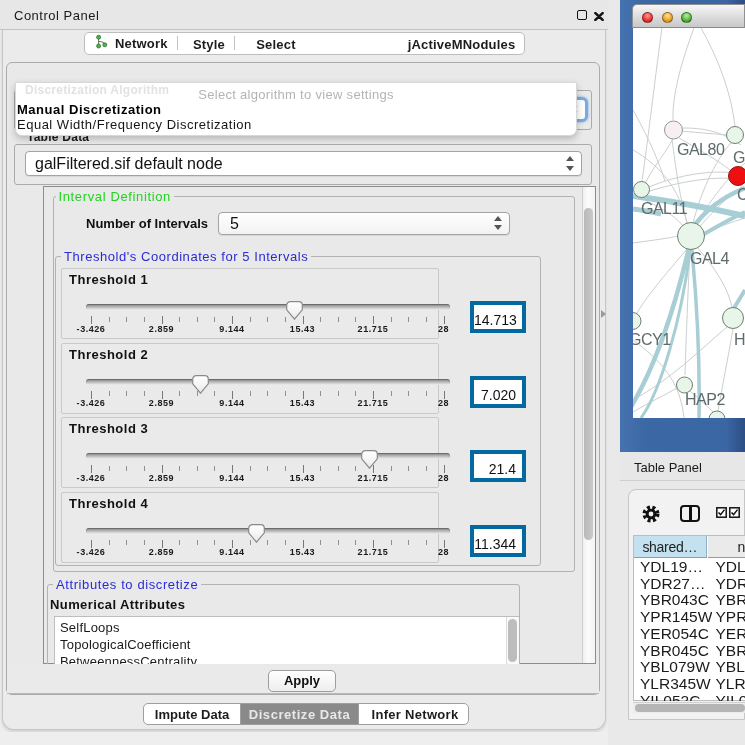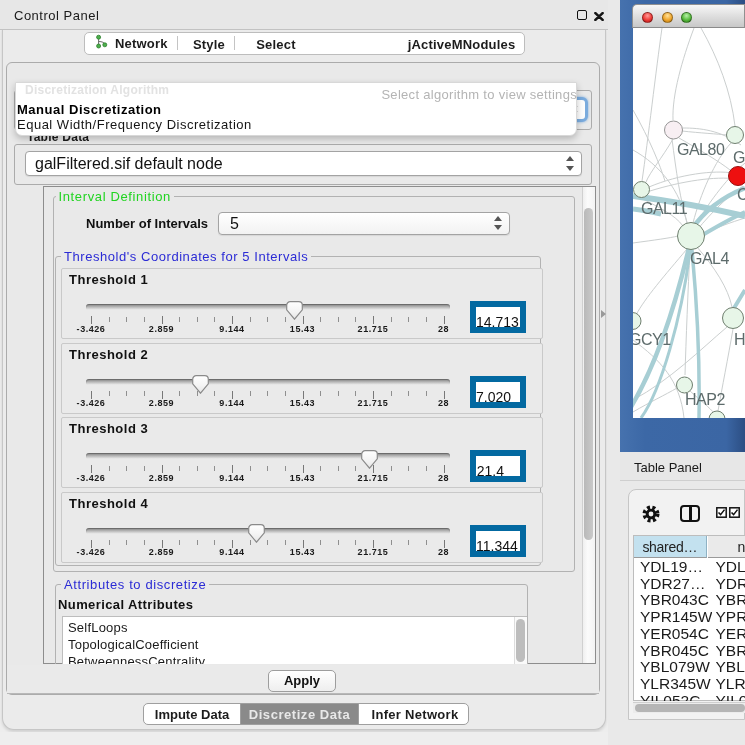--- a/index.html
+++ b/index.html
@@ -5,24 +5,24 @@
 html,body{width:745px;height:745px;overflow:hidden}
 body{font-family:"Liberation Sans",sans-serif;background:#ededed;position:relative}
 .abs{position:absolute}
 .gb{position:absolute;border:1px solid #ababab;border-radius:3px}
 .gbt{position:absolute;font-size:12px;font-weight:bold;color:#1d1d1d;background:#e9e9e9;padding:0 3px;line-height:13px}
 .combo{position:absolute;background:#fff;border:1px solid #a3a3a3;border-radius:4px;font-size:16px;color:#111;box-shadow:0 1px 1px rgba(0,0,0,0.08)}
 .updn{position:absolute;width:9px}
 .updn i{position:absolute;left:0;width:0;height:0;border-left:4.5px solid transparent;border-right:4.5px solid transparent}
 .updn i.u{top:0;border-bottom:5px solid #555}
 .updn i.d{bottom:0;border-top:5px solid #555}
-.tbox{position:absolute;left:61px;width:482px;height:71px;border:1px solid #c9c9c9;background:#eaeaea;border-radius:2px}
+.tbox{position:absolute;left:61px;width:378px;height:71px;border:1px solid #c9c9c9;background:#eaeaea;border-radius:2px}
 .tlabel{position:absolute;left:7px;top:3px;font-size:13px;font-weight:bold;letter-spacing:0.5px;color:#111}
 .track{position:absolute;left:24px;top:35px;width:364px;height:6px;border-radius:3px;background:linear-gradient(180deg,#909090 0,#a2a2a2 30%,#c9c9c9 65%,#eeeeee 100%);box-shadow:inset 0 1px 1px rgba(0,0,0,0.3)}
-.vbox{position:absolute;left:408px;top:32px;width:56px;height:32px;background:#fff;border:6px solid #0369a1;font-size:14px;color:#111;text-align:right;line-height:30px;padding-right:16px}
+.vbox{position:absolute;left:408px;top:32px;width:56px;height:32px;background:#fff;border:4px solid #0369a1;font-size:14px;color:#111;text-align:right;line-height:30px;padding-right:6px}
 .ticks{position:absolute;left:28.5px;top:47.5px;width:354px;height:5px;background:repeating-linear-gradient(90deg,#8f8f8f 0,#8f8f8f 1px,transparent 1px,transparent 17.625px)}
 .mtick{position:absolute;top:47px;width:1px;height:8px;background:#777}
 .tl{position:absolute;top:54.5px;width:60px;text-align:center;font-size:9px;font-weight:bold;letter-spacing:0.55px;color:#1a1a1a}
 .thumb{position:absolute;top:31.5px;width:17px;height:19px}
 .row{position:absolute;left:640px;font-size:15.5px;color:#1b1b1b;width:72px;overflow:hidden;white-space:nowrap}
 .row2{position:absolute;left:715.5px;font-size:15.5px;color:#1b1b1b;width:29.5px;overflow:hidden;white-space:nowrap}
 .seg{position:absolute;top:0;height:100%;font-size:13px;font-weight:600;color:#1c1c1c;text-align:center;letter-spacing:0.2px}
 </style></head><body>
 
 <div class="abs" style="left:0;top:0;width:608px;height:30px;background:#ebebeb"></div>
@@ -160,21 +160,21 @@
 <div class="tl" style="left:210.5px">15.43</div>
 <div class="mtick" style="left:311.0px"></div>
 <div class="tl" style="left:281.0px">21.715</div>
 <div class="mtick" style="left:381.5px"></div>
 <div class="tl" style="left:351.5px">28</div>
 <svg class="thumb" style="left:186.2px" width="17" height="19" viewBox="0 0 17 19">
 <path d="M4.2 0.7 h8.6 a3.5 3.5 0 0 1 3.5 3.5 v4.6 L8.5 18.2 L0.7 8.8 V4.2 A3.5 3.5 0 0 1 4.2 0.7 Z" fill="url(#tg)" stroke="#8a8a8a" stroke-width="1.2"></path>
 </svg>
 <div class="vbox">11.344</div>
 </div>
-<div class="abs" style="left:44px;top:578px;width:551px;height:86px;overflow:hidden">
+<div class="abs" style="left:36px;top:578px;width:551px;height:86px;overflow:hidden">
 <div class="gb" style="left:11px;top:6px;width:473px;height:110px;border-color:#b2b2b2"></div>
 <div class="gbt" style="left:61px;top:0;left:17px;color:#2b2bd5;font-size:13px;font-weight:normal;letter-spacing:0.6px">Attributes to discretize</div>
 <div class="abs" style="left:14px;top:19px;font-size:13px;font-weight:bold;letter-spacing:0.4px;color:#111">Numerical Attributes</div>
 <div class="abs" style="left:18px;top:38px;width:465px;height:60px;background:#fff;border:1px solid #bdbdbd"></div>
 <div class="abs" style="left:24px;top:41px;font-size:13px;letter-spacing:0.2px;color:#1a1a1a;line-height:17px">SelfLoops<br>TopologicalCoefficient<br>BetweennessCentrality</div>
 <div class="abs" style="left:470px;top:39px;width:13px;height:58px;background:#fafafa;border-left:1px solid #ddd"></div>
 <div class="abs" style="left:471.5px;top:41px;width:9px;height:43px;background:#bdbdbd;border-radius:5px"></div>
 </div>
 <div class="abs" style="left:7px;top:665px;width:592px;height:29px;background:#eaeaea;border-bottom:1px solid #b8b8b8"></div>
 <div class="abs" style="left:268px;top:670px;width:68px;height:22px;background:linear-gradient(180deg,#ffffff,#eeeeee);border:1px solid #9d9d9d;border-radius:5px;font-size:13px;font-weight:600;color:#111;text-align:center;line-height:20px">Apply</div>
@@ -290,14 +290,14 @@
 <div class="row" style="top:674.9px">YLR345W</div>
 <div class="row2" style="top:674.9px">YLR3</div>
 <div class="row" style="top:691.6px">YIL052C</div>
 <div class="row2" style="top:691.6px">YIL0</div>
 <div class="abs" style="left:633px;top:700.5px;width:112px;height:12px;background:#f2f2f2"></div>
 <div class="abs" style="left:633px;top:702px;width:112px;height:11px;background:#ececec;border-top:1px solid #cfcfcf"></div>
 <div class="abs" style="left:635px;top:703.5px;width:110px;height:8px;background:#b5b5b5;border-radius:4px"></div>
 <div class="abs" style="left:620px;top:720px;width:125px;height:25px;background:#e9e9e9"></div>
 <div class="abs" style="left:15px;top:82px;width:562px;height:54px;background:#fff;border:1px solid #d8d8d8;border-radius:0 0 7px 7px;box-shadow:0 3px 7px rgba(0,0,0,0.22)"></div>
 <div class="abs" style="left:25px;top:83px;font-size:12px;font-weight:bold;letter-spacing:0.25px;color:#e2e2e2">Discretization Algorithm</div>
-<div class="abs" style="left:15px;top:87px;width:562px;text-align:right;font-size:13px;letter-spacing:0.3px;color:#b4b4b4">Select algorithm to view settings</div>
+<div class="abs" style="left:15px;top:87px;width:562px;text-align:center;font-size:13px;letter-spacing:0.3px;color:#b4b4b4">Select algorithm to view settings</div>
 <div class="abs" style="left:17px;top:102px;font-size:13px;font-weight:bold;letter-spacing:0.52px;color:#000">Manual Discretization</div>
 <div class="abs" style="left:17px;top:117px;font-size:13px;letter-spacing:0.5px;color:#151515">Equal Width/Frequency Discretization</div>
 </body></html>

